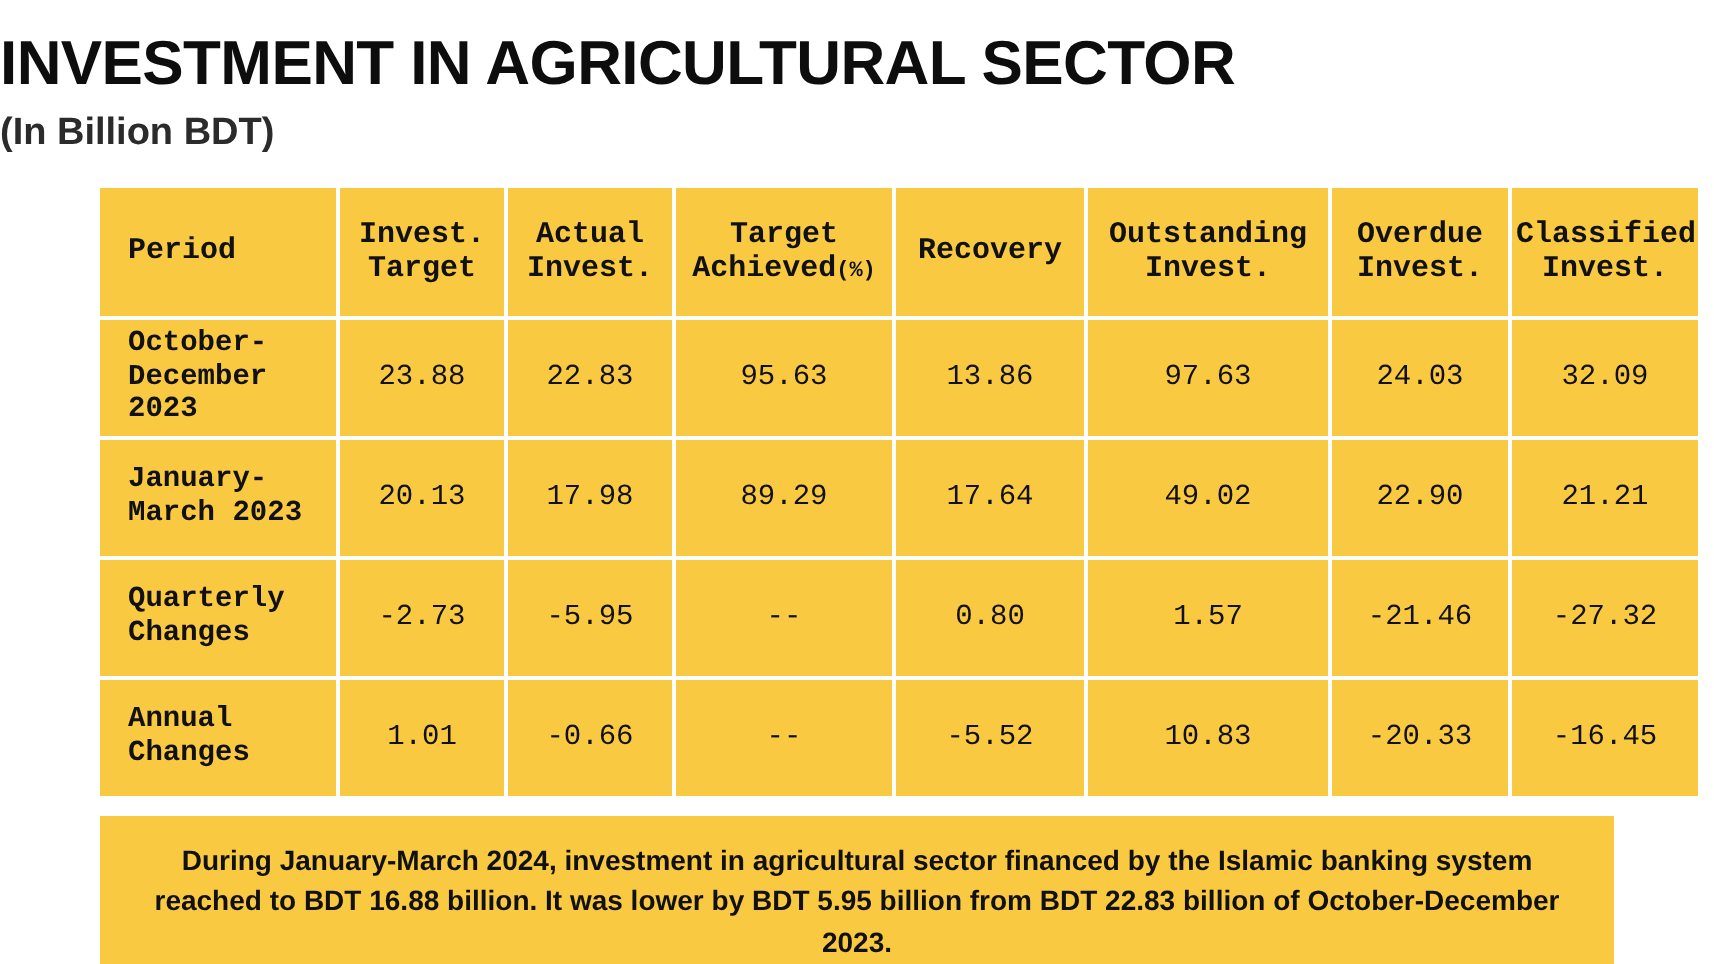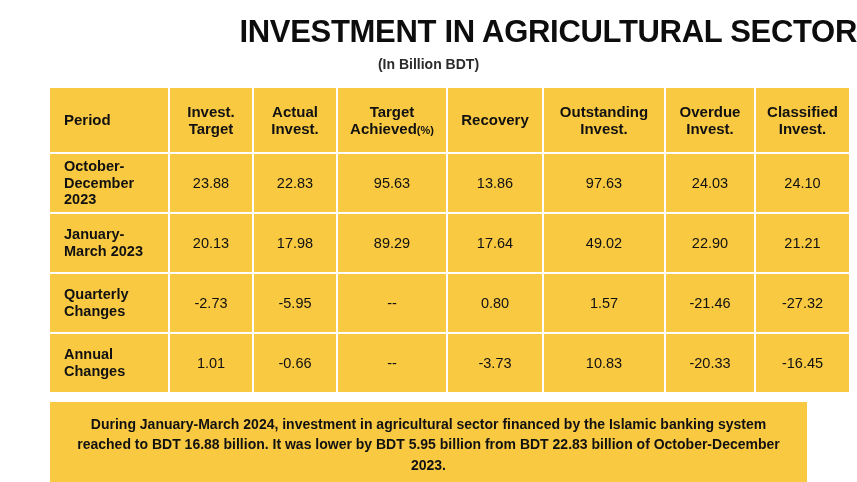--- a/index.html
+++ b/index.html
@@ -14,42 +14,42 @@
     color: #111111;
     overflow: hidden;
   }
   .page {
     position: relative;
     width: 857px;
     height: 482px;
     box-sizing: border-box;
   }
   .title {
-    text-align: right;
+    text-align: left;
     font-size: 31px;
     font-weight: bold;
     letter-spacing: -0.3px;
     margin: 14px 0 0 0;
     color: #0d0d0d;
   }
   .subtitle {
-    text-align: center;
-    font-size: 14px;
+    font-size: 19px;
     font-weight: bold;
     color: #2b2b2b;
     margin: 6px 0 0 0;
   }
   .table-wrap {
     margin: 14px 48px 0 48px;
   }
   table {
     border-collapse: collapse;
     width: 761px;
     table-layout: fixed;
     background: #4d7c0f;
+    font-family: Liberation Mono, monospace;
   }
   th, td {
     border: 2px solid #ffffff;
     text-align: center;
     font-size: 14.5px;
     color: #111111;
     background: #f9c942;
   }
   thead th {
     font-weight: bold;
@@ -157,21 +157,21 @@
       </thead>
       <tbody>
         <tr>
           <td class="period-cell">October-December 2023</td>
           <td>23.88</td>
           <td>22.83</td>
           <td>95.63</td>
           <td>13.86</td>
           <td>97.63</td>
           <td>24.03</td>
-          <td>24.10</td>
+          <td>32.09</td>
         </tr>
         <tr>
           <td class="period-cell">January-March 2023</td>
           <td>20.13</td>
           <td>17.98</td>
           <td>89.29</td>
           <td>17.64</td>
           <td>49.02</td>
           <td>22.90</td>
           <td>21.21</td>
@@ -184,21 +184,21 @@
           <td>0.80</td>
           <td>1.57</td>
           <td>-21.46</td>
           <td>-27.32</td>
         </tr>
         <tr>
           <td class="period-cell">Annual Changes</td>
           <td>1.01</td>
           <td>-0.66</td>
           <td>--</td>
-          <td>-3.73</td>
+          <td>-5.52</td>
           <td>10.83</td>
           <td>-20.33</td>
           <td>-16.45</td>
         </tr>
       </tbody>
     </table>
   </div>
 
   <div class="footer">During January-March 2024, investment in agricultural sector financed by the Islamic banking system reached to BDT 16.88 billion. It was lower by BDT 5.95 billion from BDT 22.83 billion of October-December 2023.</div>
 

